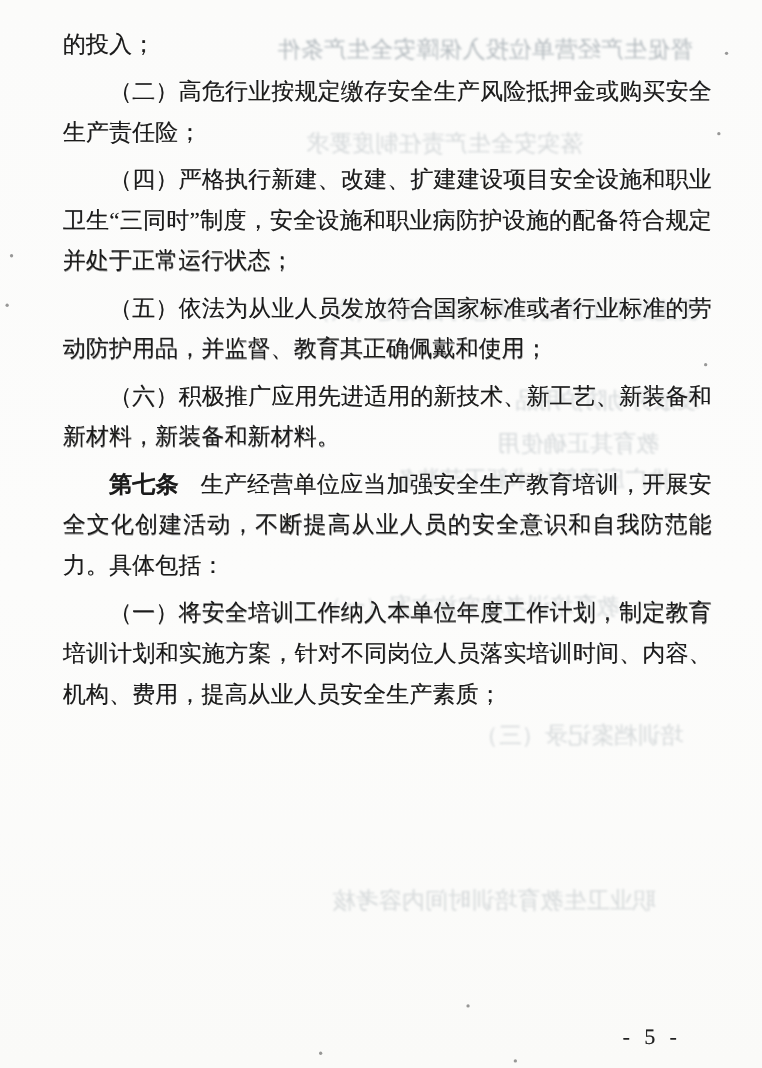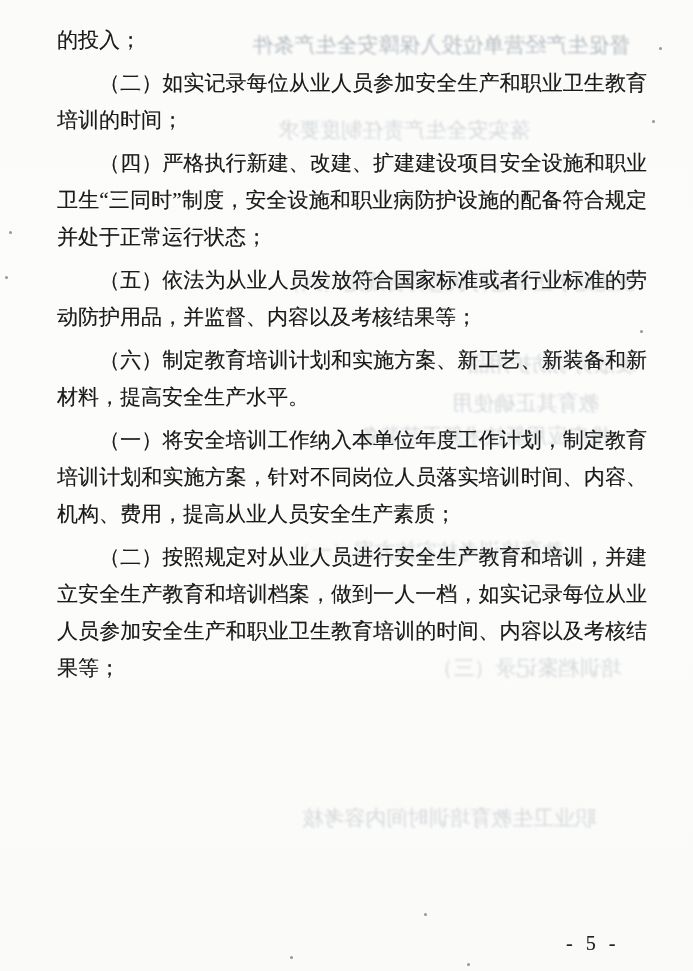--- a/index.html
+++ b/index.html
@@ -97,23 +97,23 @@
       <div class="speck" style="left: 659px; top: 47px;"></div>
       <div class="speck" style="left: 652px; top: 120px;"></div>
       <div class="speck" style="left: 640px; top: 330px;"></div>
       <div class="speck" style="left: 424px; top: 913px;"></div>
       <div class="speck" style="left: 467px; top: 963px;"></div>
       <div class="speck" style="left: 290px; top: 956px;"></div>
     </div>
 
   <div class="doc-body" id="doc-body">
       <p class="para"><span>的投入；</span></p>
-      <p class="para indent"><span>（二）如实记录每位从业人员参加安全生产和职业卫生教育培训的时间；</span></p>
+      <p class="para indent"><span>（二）高危行业按规定缴存安全生产风险抵押金或购买安全生产责任险；</span></p>
       <p class="para indent"><span>（四）严格执行新建、改建、扩建建设项目安全设施和职业卫生“三同时”制度，安全设施和职业病防护设施的配备符合规定并处于正常运行状态；</span></p>
-      <p class="para indent"><span>（五）依法为从业人员发放符合国家标准或者行业标准的劳动防护用品，并监督、内容以及考核结果等；</span></p>
-      <p class="para indent"><span>（六）制定教育培训计划和实施方案、新工艺、新装备和新材料，提高安全生产水平。</span></p>
+      <p class="para indent"><span>（五）依法为从业人员发放符合国家标准或者行业标准的劳动防护用品，并监督、教育其正确佩戴和使用；</span></p>
+      <p class="para indent"><span>（六）积极推广应用先进适用的新技术、新工艺、新装备和新材料，新装备和新材料。</span></p>
+      <p class="para indent"><b class="article-no">第七条</b><span>生产经营单位应当加强安全生产教育培训，开展安全文化创建活动，不断提高从业人员的安全意识和自我防范能力。具体包括：</span></p>
       <p class="para indent"><span>（一）将安全培训工作纳入本单位年度工作计划，制定教育培训计划和实施方案，针对不同岗位人员落实培训时间、内容、机构、费用，提高从业人员安全生产素质；</span></p>
-      <p class="para indent"><span>（二）按照规定对从业人员进行安全生产教育和培训，并建立安全生产教育和培训档案，做到一人一档，如实记录每位从业人员参加安全生产和职业卫生教育培训的时间、内容以及考核结果等；</span></p>
     </div>
 
   <div class="page-number">- 5 -</div>
 
 </div>
 
 </body></html>

